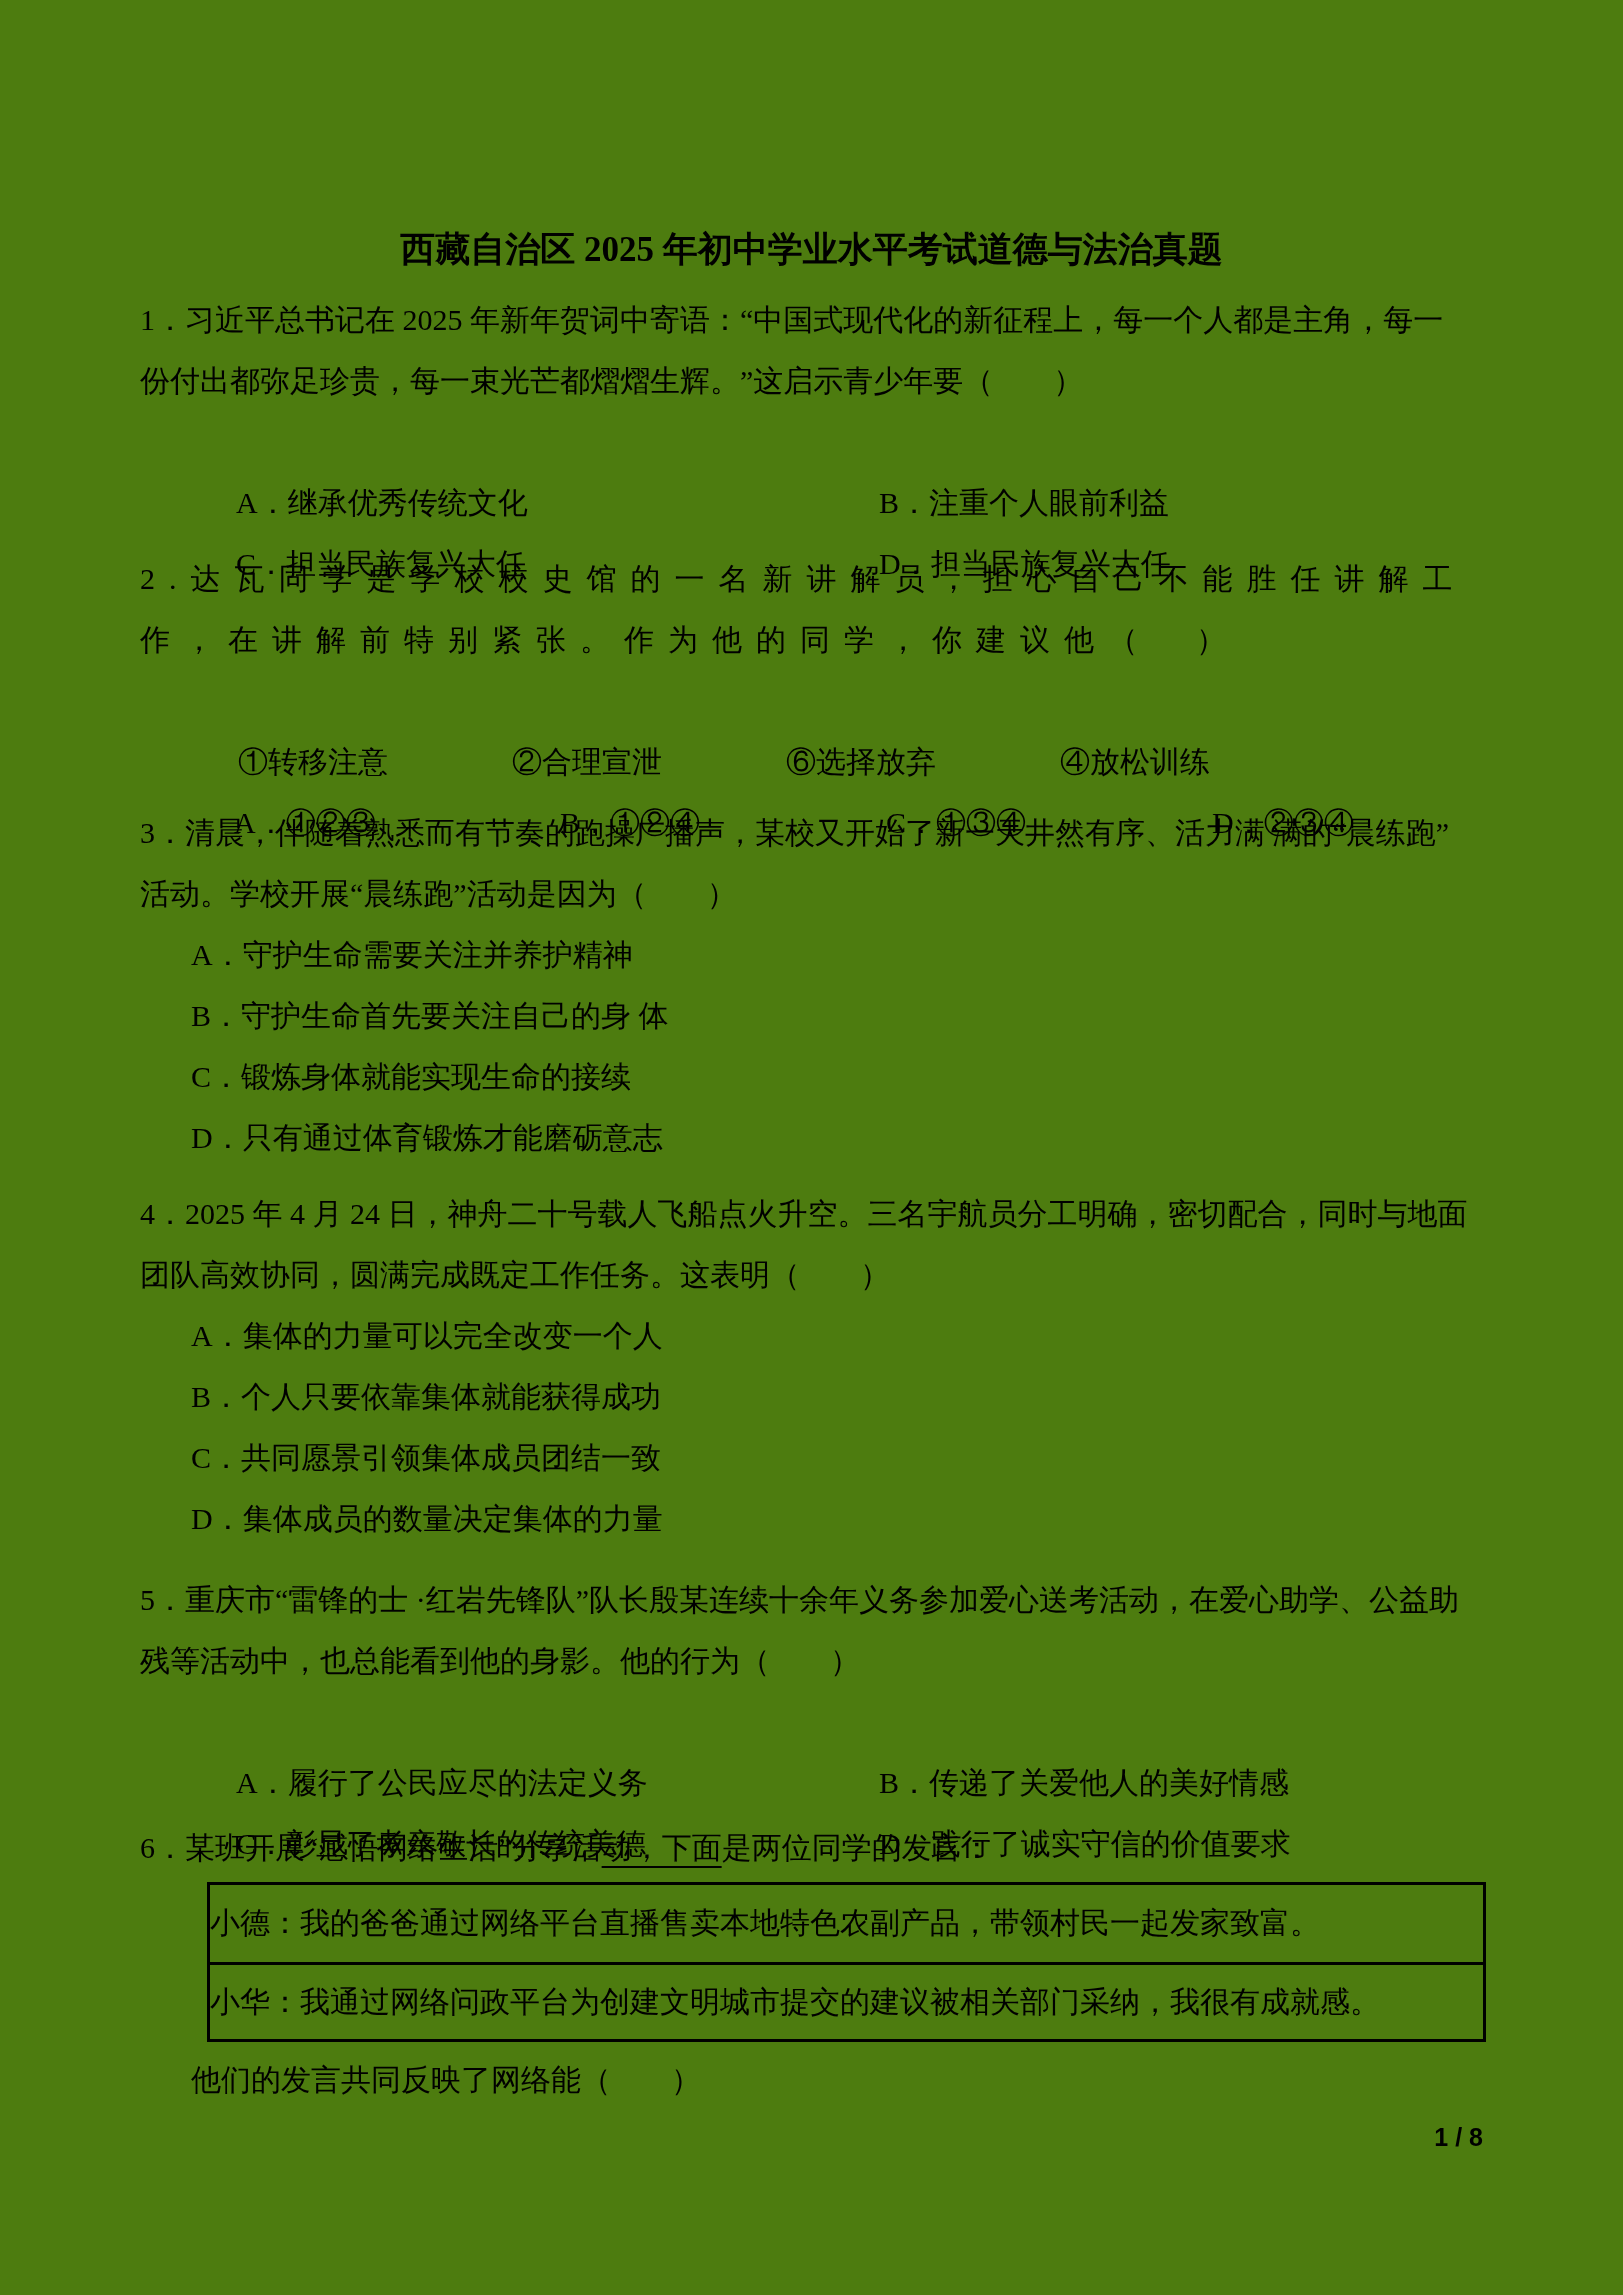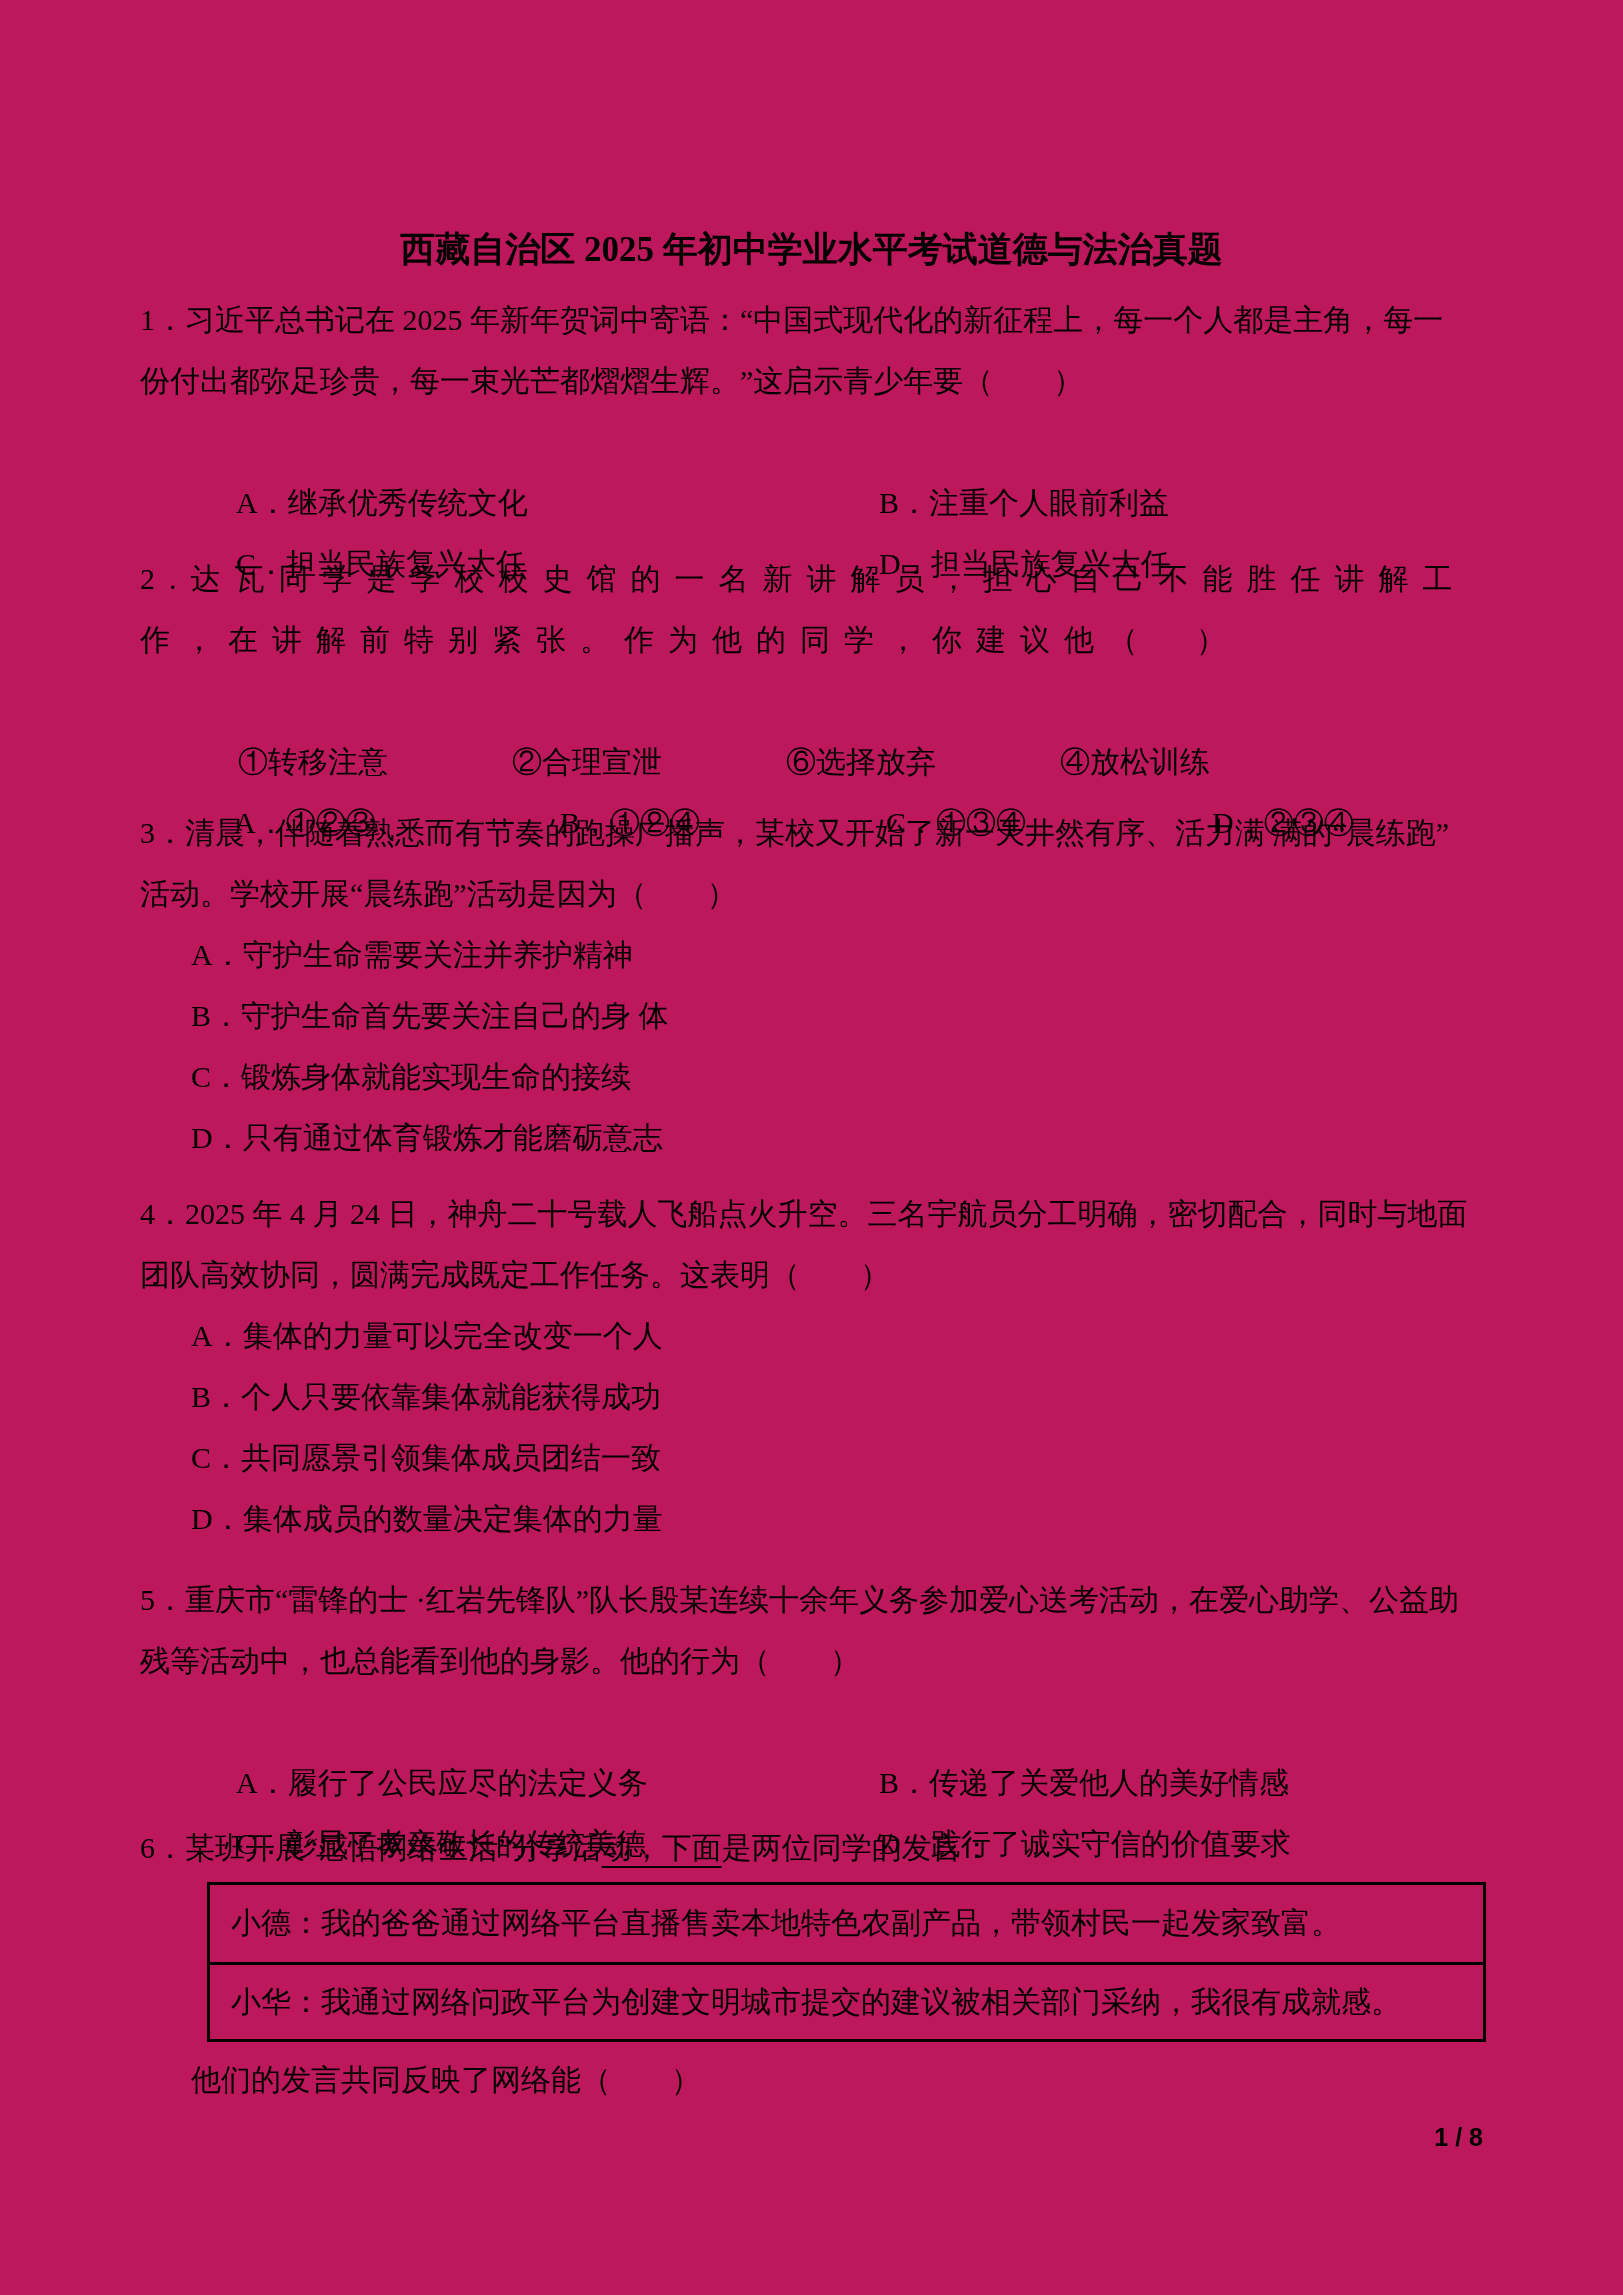--- a/index.html
+++ b/index.html
@@ -1,21 +1,21 @@
 <!DOCTYPE html>
 <html style="font-size:8.7px"><head>
 <meta charset="utf-8">
 <style>
   * { margin: 0; padding: 0; box-sizing: border-box; }
   html, body { background: #ffffff; }
   .page {
     position: relative;
     width: 1623px;
     height: 2295px;
-    background: #be185d;
+    background: #4d7c0f;
     color: #000000;
     font-family: "Liberation Serif", "DejaVu Serif", serif;
     padding: 225px 140px 0 140px;
     overflow: hidden;
   }
   .title {
     font-size: 35px;
     font-weight: bold;
     text-align: center;
     line-height: 49px;
@@ -51,21 +51,20 @@
   .qtable {
     margin-left: 67px;
     margin-top: 4.4px;
     width: 1279px;
     border: 3.3px solid #000000;
   }
   .trow {
     height: 77px;
     display: flex;
     align-items: center;
-    padding-left: 21px;
     font-size: 30px;
     white-space: pre;
   }
   .trow + .trow { border-top: 3.3px solid #000000; }
   .closing { margin-top: 6.5px; }
   .footer {
     position: absolute;
     top: 2124px;
     right: 140px;
     font-family: "Liberation Sans", sans-serif;

